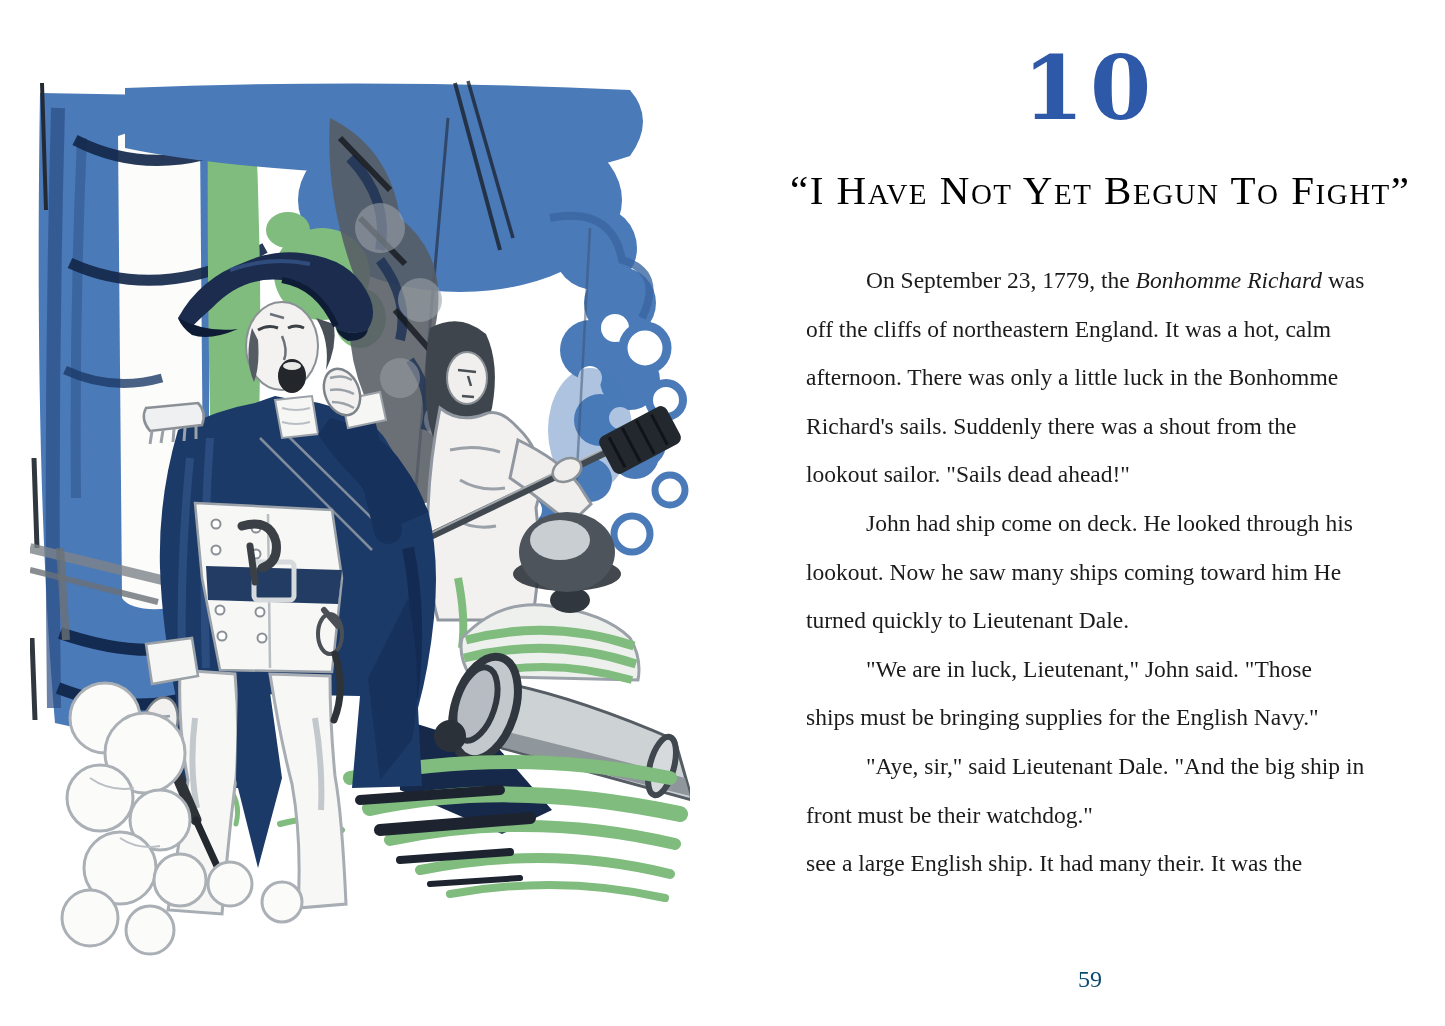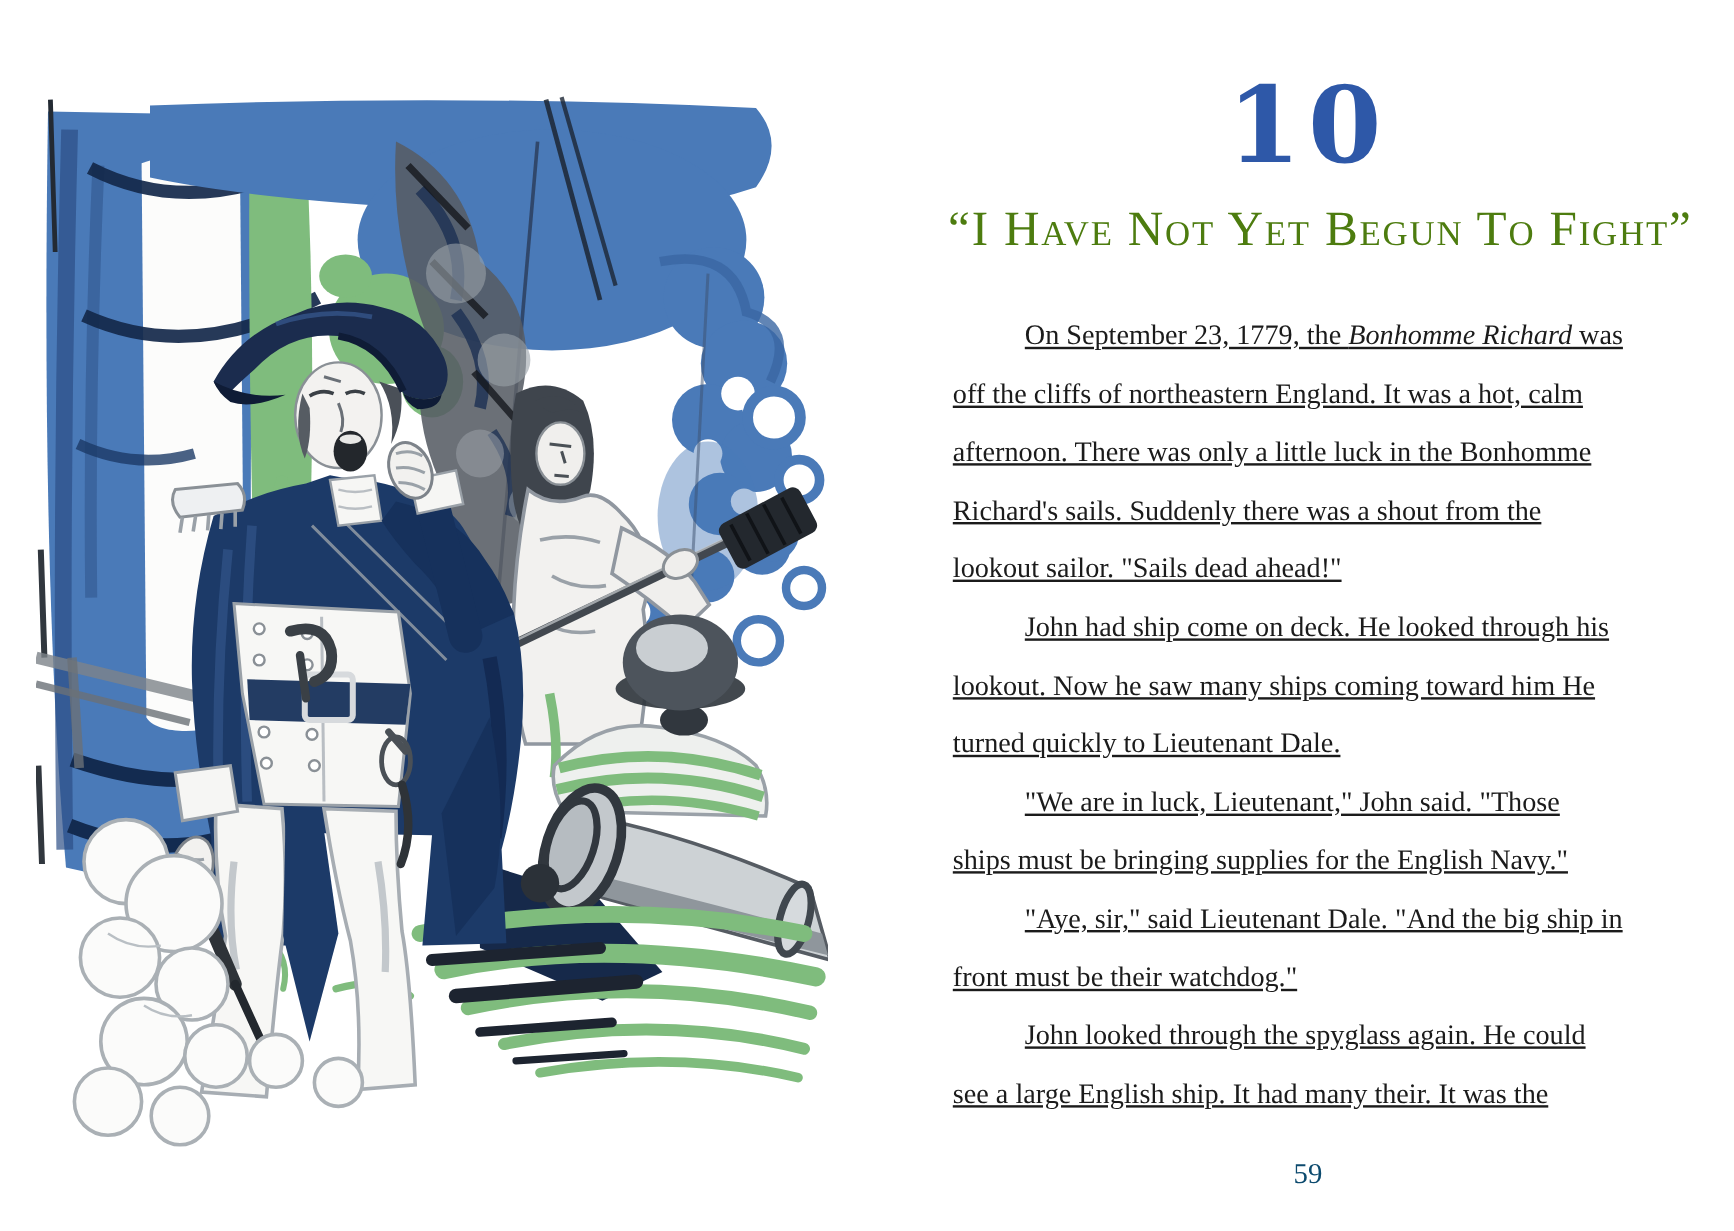--- a/index.html
+++ b/index.html
@@ -4,27 +4,27 @@
 <style>
   html,body{margin:0;padding:0;background:#ffffff;}
   body{width:1445px;height:1026px;position:relative;overflow:hidden;
        font-family:"Liberation Serif",serif;}
   .page{position:absolute;inset:0;background:#ffffff;}
 
   .illustration{position:absolute;left:30px;top:78px;width:660px;height:880px;margin:0;}
   .illustration svg{display:block;width:100%;height:100%;}
 
   .text-page{position:absolute;left:790px;top:0;width:600px;height:1026px;color:#1b1b1b;}
-  .chapter-number{position:absolute;top:60px;width:100%;text-align:center;
+  .chapter-number{position:absolute;top:44px;width:100%;text-align:center;
        font-family:"DejaVu Serif","Liberation Serif",serif;font-weight:700;
        font-size:88px;line-height:1;letter-spacing:6px;color:#2e58a8;}
   .chapter-title{position:absolute;top:168px;width:100%;margin:0;text-align:center;
        font-variant:small-caps;font-weight:400;font-size:41px;line-height:1.1;
        letter-spacing:1.5px;color:#8ec08c;white-space:nowrap;}
-  .body-text{position:absolute;top:256px;left:4px;width:100%;text-decoration:underline;}
+  .body-text{position:absolute;top:256px;left:16px;width:100%;}
   .line{height:48.6px;line-height:48.6px;font-size:23.5px;white-space:nowrap;}
   .line.indent{padding-left:60px;}
   .italic{font-style:italic;}
   .page-number{position:absolute;top:966px;width:100%;text-align:center;
        font-size:24px;color:#0c4a6e;}
 </style>
 </head>
 <body>
 
 <div class="page">
@@ -264,32 +264,31 @@
         <circle cx="120" cy="852" r="24" fill="#fbfbfa"></circle>
         <circle cx="200" cy="806" r="22" fill="#fbfbfa"></circle>
         <circle cx="252" cy="824" r="20" fill="#fbfbfa"></circle>
         <path d="M60,700 q20,14 44,10 M90,760 q18,12 40,8" stroke="#b9bfc4" stroke-width="2" fill="none"></path>
       </g>
     </svg>
   </figure>
 
   <section class="text-page" style="color: rgb(27, 27, 27);">
     <div class="chapter-number" style="color: rgb(46, 88, 168);">10</div>
-    <h1 class="chapter-title" style="color: #4d7c0f;">“I Have Not Yet Begun To Fight”</h1>
+    <h1 class="chapter-title" style="color: #000000;">“I Have Not Yet Begun To Fight”</h1>
     <div class="body-text">
         <div class="line indent"><span>On September 23, 1779, the </span><span class="italic">Bonhomme Richard</span><span> was</span></div>
         <div class="line"><span>off the cliffs of northeastern England. It was a hot, calm</span></div>
         <div class="line"><span>afternoon. There was only a little luck in the Bonhomme</span></div>
         <div class="line"><span>Richard's sails. Suddenly there was a shout from the</span></div>
         <div class="line"><span>lookout sailor. "Sails dead ahead!"</span></div>
         <div class="line indent"><span>John had ship come on deck. He looked through his</span></div>
         <div class="line"><span>lookout. Now he saw many ships coming toward him He</span></div>
         <div class="line"><span>turned quickly to Lieutenant Dale.</span></div>
         <div class="line indent"><span>"We are in luck, Lieutenant," John said. "Those</span></div>
         <div class="line"><span>ships must be bringing supplies for the English Navy."</span></div>
         <div class="line indent"><span>"Aye, sir," said Lieutenant Dale. "And the big ship in</span></div>
         <div class="line"><span>front must be their watchdog."</span></div>
-        <div class="line indent"><span>John looked through the spyglass again. He could</span></div>
         <div class="line"><span>see a large English ship. It had many their. It was the</span></div>
       </div>
     <div class="page-number">59</div>
   </section>
 </div>
 
 </body></html>

